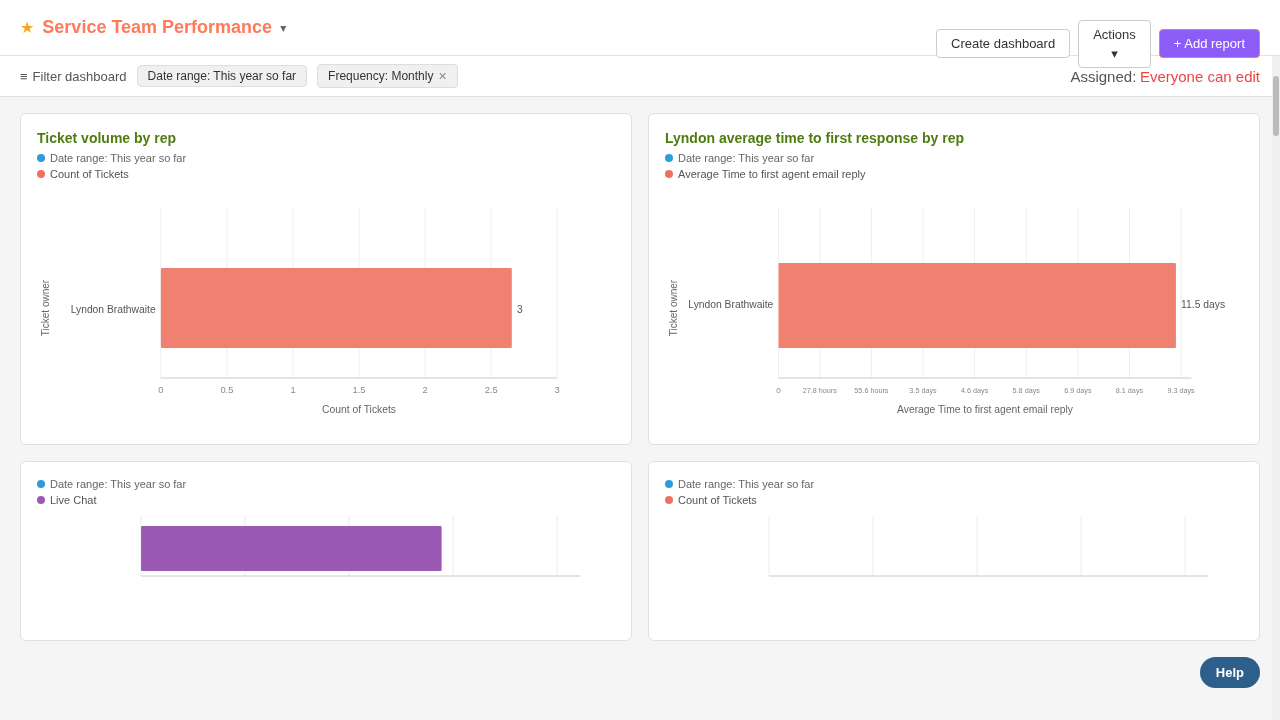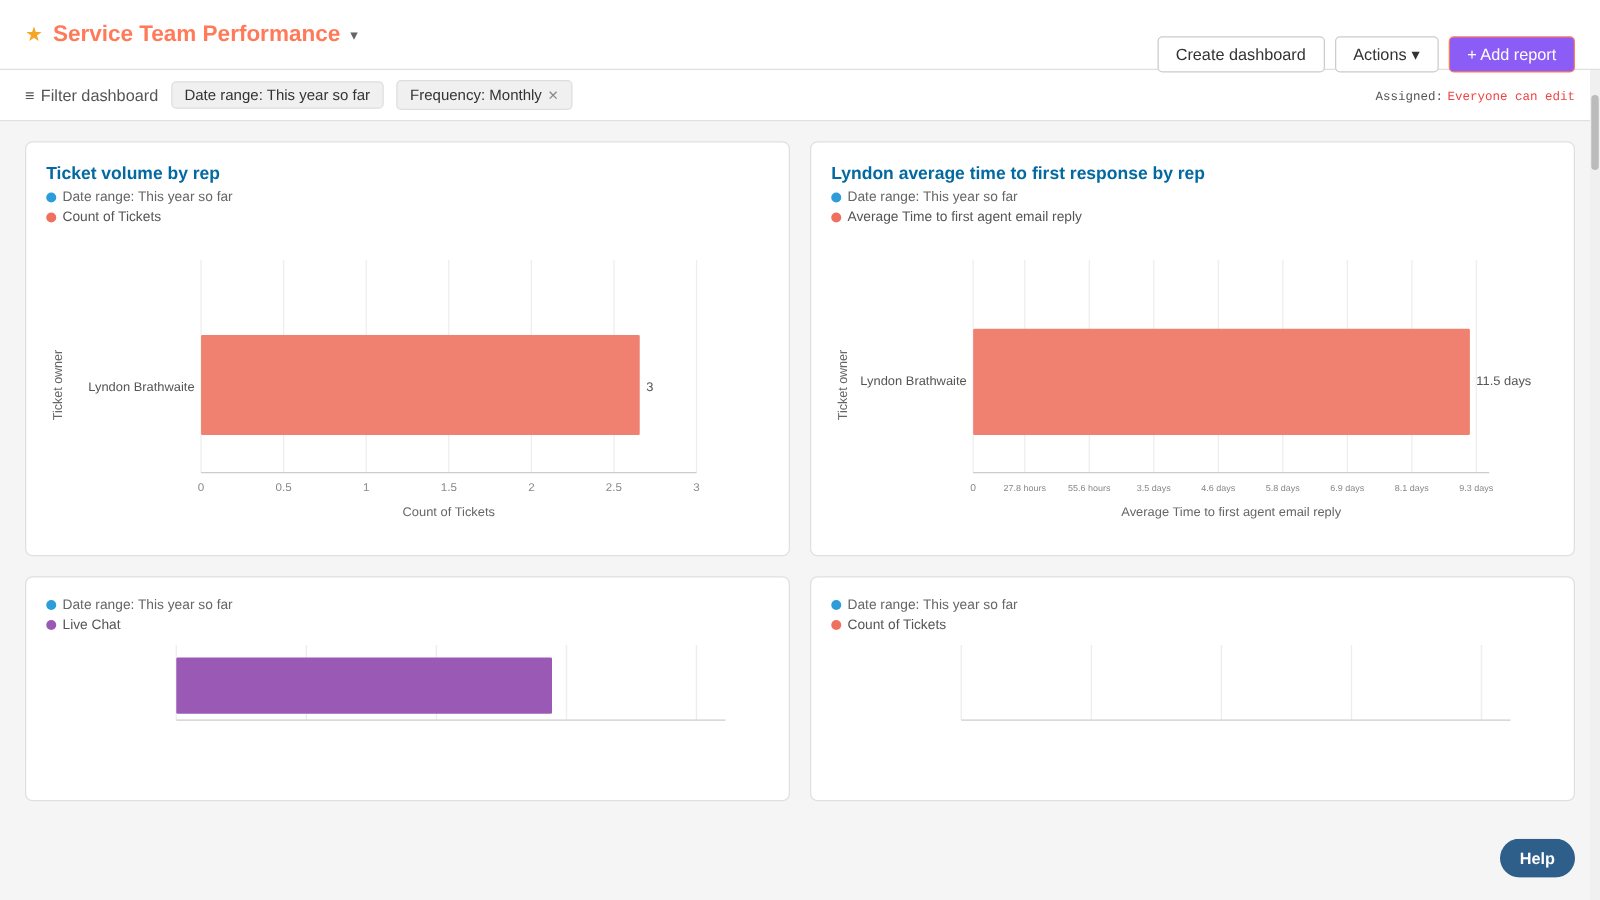--- a/index.html
+++ b/index.html
@@ -58,20 +58,21 @@
     }
     .btn-primary {
       background: #8b5cf6;
       color: #fff;
       border-color: #ff7a59;
     }
     .btn-actions {
       display: flex;
       align-items: center;
       gap: 4px;
+      flex-direction: column;
     }
 
     
     .toolbar {
       background: #fff;
       border-bottom: 1px solid #e0e0e0;
       padding: 8px 20px;
       display: flex;
       align-items: center;
       justify-content: space-between;
@@ -99,23 +100,22 @@
       display: flex;
       align-items: center;
       gap: 5px;
     }
     .filter-tag .close {
       cursor: pointer;
       color: #888;
       font-size: 14px;
     }
     .assigned-text {
-      font-size: 10px;
+      font-size: 15px;
       color: #555;
-      font-family: Liberation Mono, monospace;
     }
     .assigned-link {
       color: #ef4444;
       cursor: pointer;
     }
 
     
     .main {
       padding: 16px 20px;
       display: grid;
@@ -128,21 +128,21 @@
     .chart-card {
       background: #fff;
       border: 1px solid #e0e0e0;
       border-radius: 6px;
       padding: 16px;
       overflow: hidden;
     }
     .chart-title {
       font-size: 14px;
       font-weight: 600;
-      color: #0369a1;
+      color: #4d7c0f;
       margin-bottom: 6px;
     }
     .chart-meta {
       display: flex;
       align-items: center;
       gap: 5px;
       font-size: 11px;
       color: #666;
       margin-bottom: 4px;
     }
@@ -189,21 +189,21 @@
       margin: 0 auto;
       height: 60px;
       background: #bbb;
       border-radius: 3px;
       margin-top: 20px;
     }
 
     
     .help-btn {
       position: fixed;
-      bottom: 18px;
+      bottom: 32px;
       right: 20px;
       background: #2d5f8a;
       color: #fff;
       border-radius: 20px;
       padding: 8px 16px;
       font-size: 13px;
       font-weight: 600;
       cursor: pointer;
       border: none;
     }

